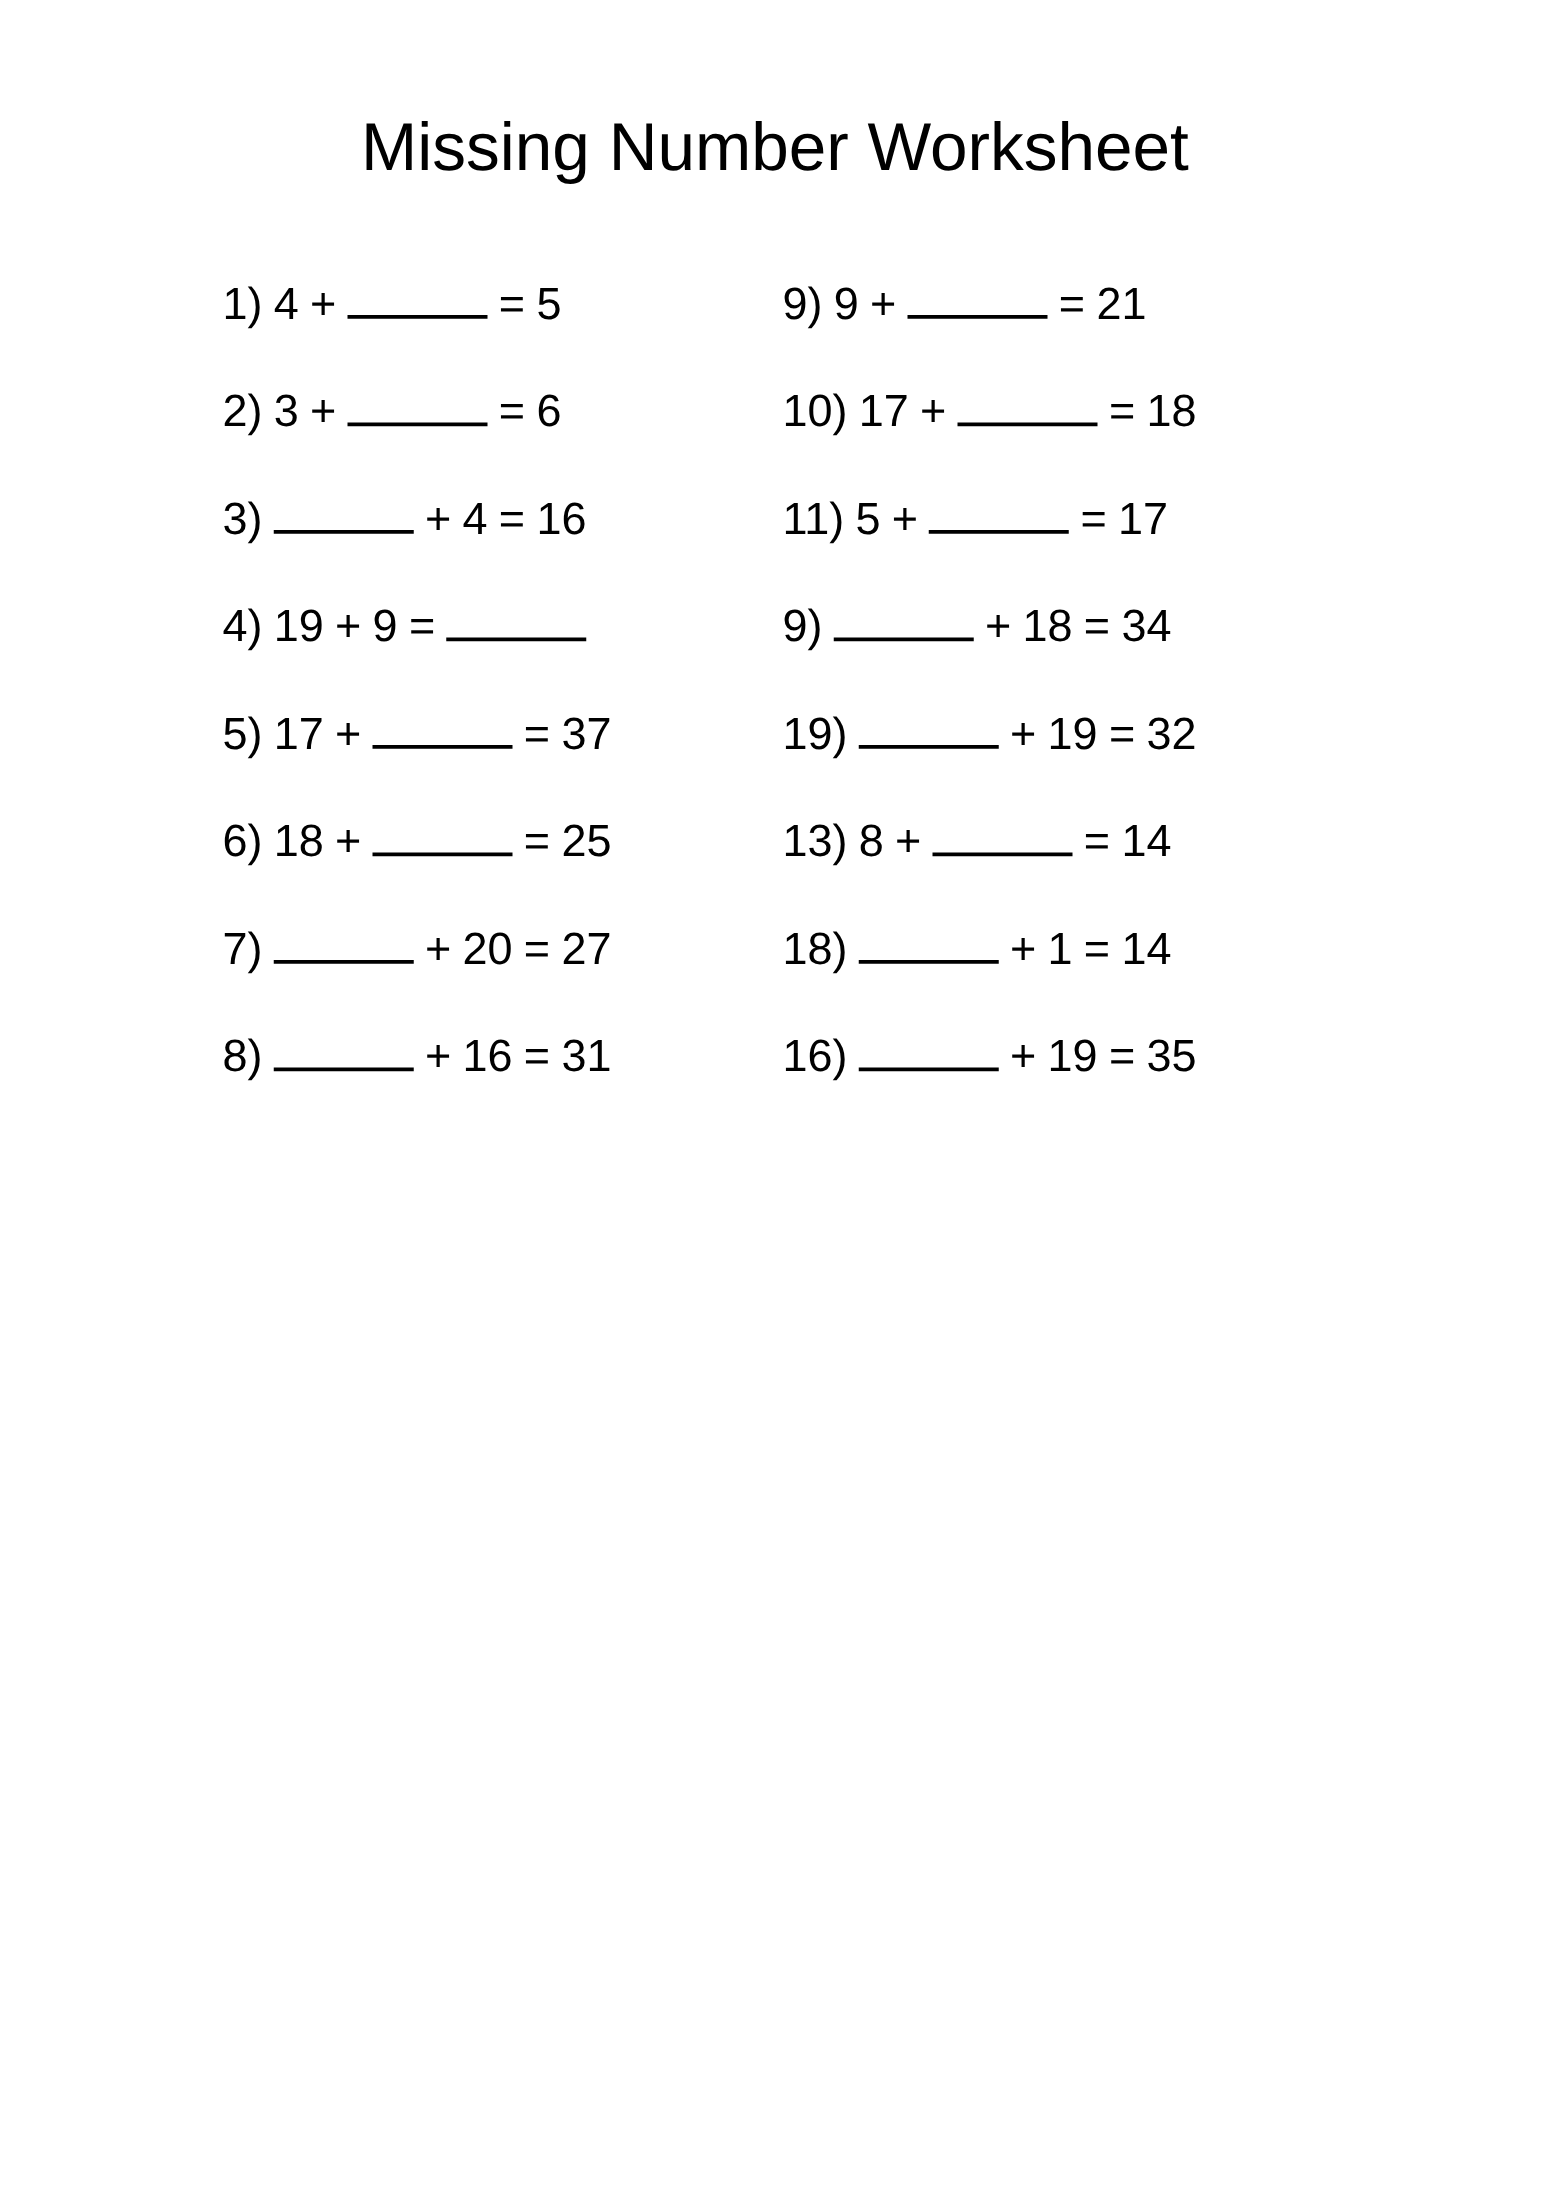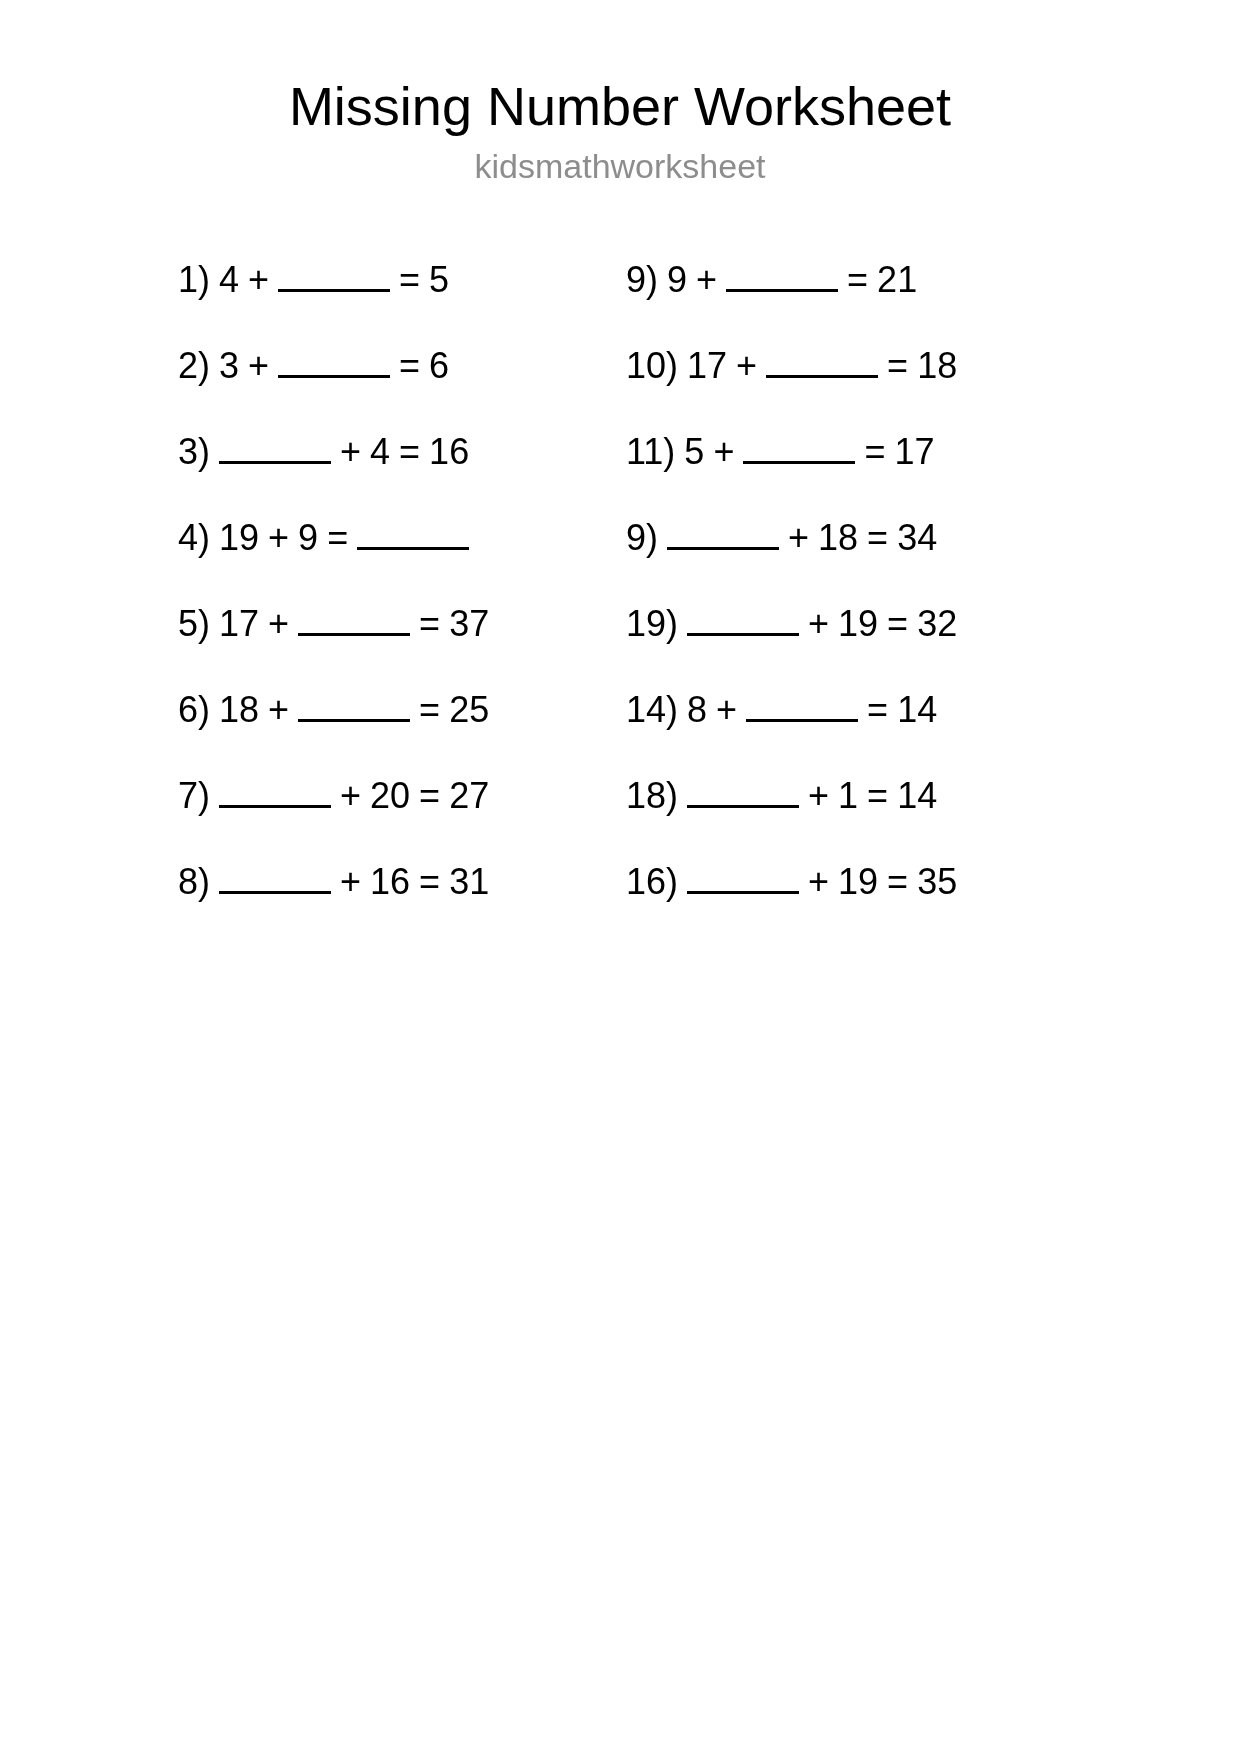--- a/index.html
+++ b/index.html
@@ -18,20 +18,21 @@
   .page {
     position: relative;
     width: 1240px;
     height: 1754px;
     background: #ffffff;
   }
 
   .header {
     text-align: center;
     padding-top: 78px;
+    margin-top: 12px;
   }
 
   .worksheet-title {
     font-size: 54px;
     font-weight: 400;
     letter-spacing: 0px;
     color: #000000;
     line-height: 1.05;
     margin: 0;
   }
@@ -102,21 +103,20 @@
     margin-bottom: -4px;
   }
 </style>
 </head>
 <body>
 
 <div class="page">
 
   <div class="header">
     <h1 class="worksheet-title">Missing Number Worksheet</h1>
-    <div class="worksheet-subtitle">kidsmathworksheet</div>
   </div>
 
   <div class="problems">
     <div class="column column-left">
         <div class="problem-row">
           <span class="prob-index">1)</span>
           <span class="prob-term">4</span>
           <span class="prob-op">+</span>
           <span class="blank"></span>
           <span class="prob-eq">=</span>
@@ -214,21 +214,21 @@
         </div>
         <div class="problem-row">
           <span class="prob-index">19)</span>
           <span class="blank"></span>
           <span class="prob-op">+</span>
           <span class="prob-term">19</span>
           <span class="prob-eq">=</span>
           <span class="prob-result">32</span>
         </div>
         <div class="problem-row">
-          <span class="prob-index">14)</span>
+          <span class="prob-index">13)</span>
           <span class="prob-term">8</span>
           <span class="prob-op">+</span>
           <span class="blank"></span>
           <span class="prob-eq">=</span>
           <span class="prob-result">14</span>
         </div>
         <div class="problem-row">
           <span class="prob-index">18)</span>
           <span class="blank"></span>
           <span class="prob-op">+</span>

